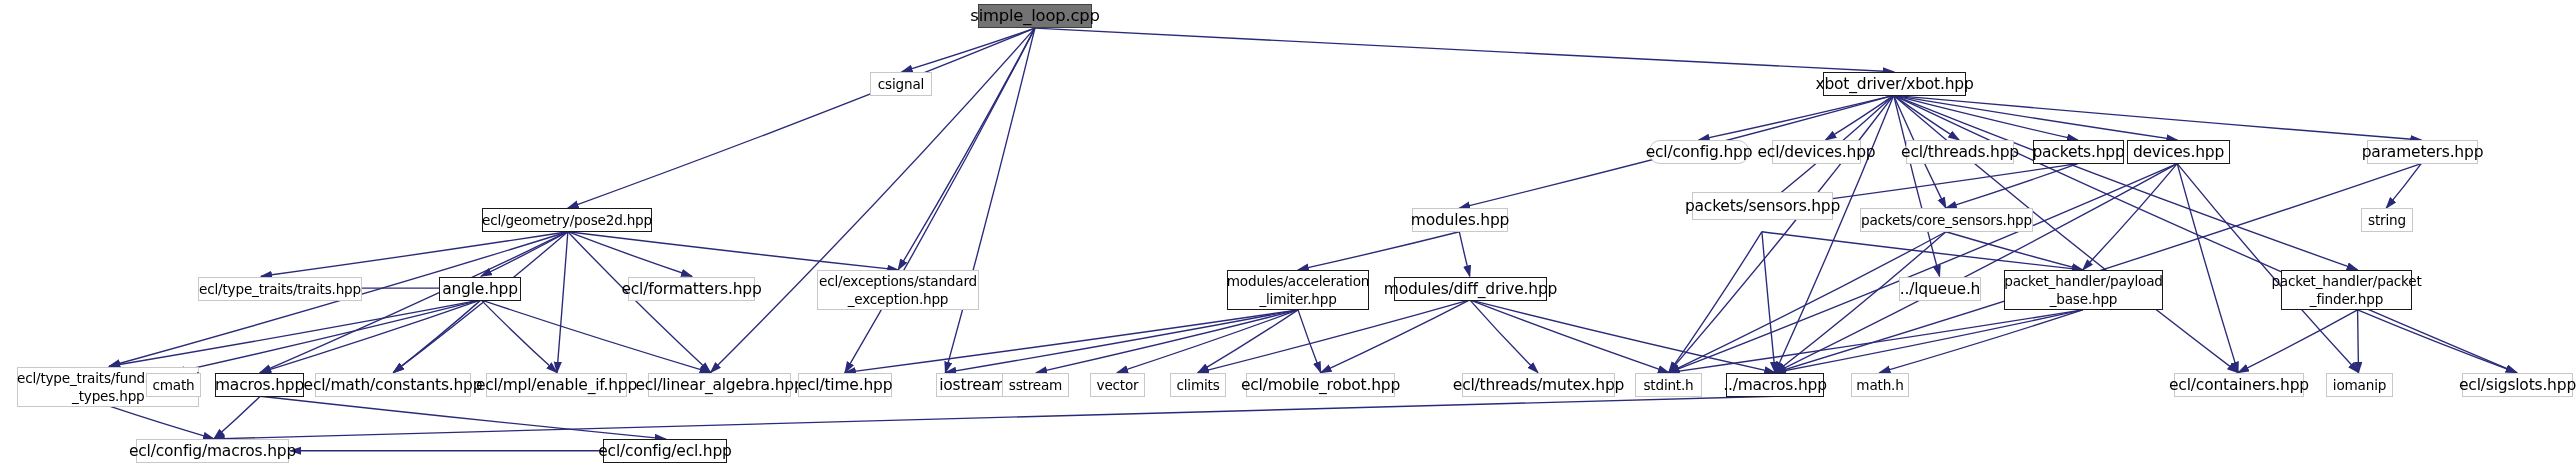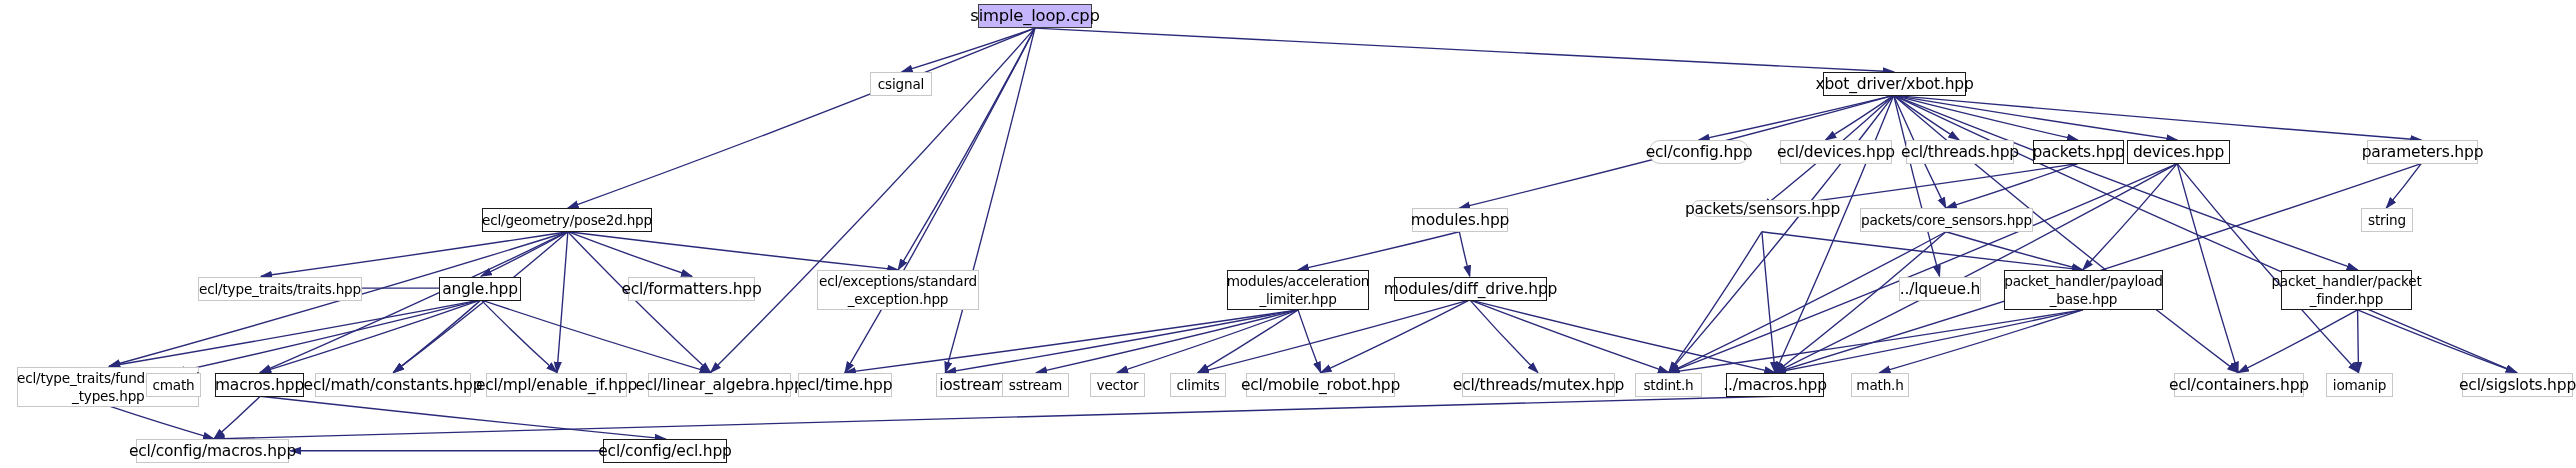--- a/index.html
+++ b/index.html
@@ -22,21 +22,21 @@
     background:#ffffff;
     border:0.9px solid #c8c8c8;
     color:#000000;
     font-size:15.5px;
     line-height:18px;
     white-space:pre;
     letter-spacing:-0.2px;
     z-index:5;
   }
   .node.root{
-    background:#c4b5fd;
+    background:#737373;
     border:1.8px solid #404040;
     font-size:16.4px;
   }
   .node.hl{
     border:1.8px solid #1a1a1a;
   }
   .node.small{font-size:13.6px;}
 </style>
 </head>
 <body>
@@ -126,28 +126,28 @@
         <path d="M1952,436 Q1115.5,459.5 234,483" fill="none" stroke="#2a2a7a" stroke-width="1.5" marker-end="url(#ah)"></path>
         <path d="M119,447 Q173.05,465 234,483" fill="none" stroke="#2a2a7a" stroke-width="1.5" marker-end="url(#ah)"></path>
         <path d="M663,496 Q500.85,496 318,496" fill="none" stroke="#2a2a7a" stroke-width="1.5" marker-end="url(#ah)"></path>
       </g>
   </svg>
   <div id="nodes-layer">
       <div class="node root" style="left: 978px; top: 3.6px; width: 114px; height: 24.6px;">simple_loop.cpp</div>
       <div class="node small" style="left: 870px; top: 72px; width: 62px; height: 24px;">csignal</div>
       <div class="node hl" style="left: 1823px; top: 72px; width: 143px; height: 24px;">xbot_driver/xbot.hpp</div>
       <div class="node" style="left: 1649px; top: 140px; width: 100px; height: 24px; border-radius: 11px;">ecl/config.hpp</div>
-      <div class="node" style="left: 1772px; top: 140px; width: 112px; height: 24px; margin-left: 8px;">ecl/devices.hpp</div>
+      <div class="node" style="left: 1772px; top: 140px; width: 89px; height: 24px;">ecl/devices.hpp</div>
       <div class="node" style="left: 1906px; top: 140px; width: 108px; height: 24px;">ecl/threads.hpp</div>
       <div class="node hl" style="left: 2033px; top: 140px; width: 91px; height: 24px;">packets.hpp</div>
       <div class="node hl" style="left: 2127px; top: 140px; width: 103px; height: 24px;">devices.hpp</div>
       <div class="node" style="left: 2367px; top: 140px; width: 111px; height: 24px;">parameters.hpp</div>
       <div class="node hl small" style="left: 482px; top: 208px; width: 170px; height: 24px;">ecl/geometry/pose2d.hpp</div>
       <div class="node" style="left: 1412px; top: 208px; width: 96px; height: 24px;">modules.hpp</div>
-      <div class="node" style="left: 1692px; top: 200px; width: 141px; height: 17px; border-radius: 7px;">packets/sensors.hpp</div>
+      <div class="node" style="left: 1692px; top: 192px; width: 141px; height: 28px;">packets/sensors.hpp</div>
       <div class="node small" style="left: 1860px; top: 208px; width: 173px; height: 24px;">packets/core_sensors.hpp</div>
       <div class="node small" style="left: 2361px; top: 208px; width: 52px; height: 24px;">string</div>
       <div class="node small" style="left: 178px; top: 277px; width: 164px; height: 24px; margin-left: 20px;">ecl/type_traits/traits.hpp</div>
       <div class="node hl" style="left: 439px; top: 277px; width: 82px; height: 24px;">angle.hpp</div>
       <div class="node" style="left: 628px; top: 277px; width: 127px; height: 24px;">ecl/formatters.hpp</div>
       <div class="node small" style="left: 817px; top: 270px; width: 162px; height: 40px;">ecl/exceptions/standard
 _exception.hpp</div>
       <div class="node hl small" style="left: 1227px; top: 270px; width: 142px; height: 40px;">modules/acceleration
 _limiter.hpp</div>
       <div class="node hl" style="left: 1394px; top: 277px; width: 153px; height: 24px;">modules/diff_drive.hpp</div>

